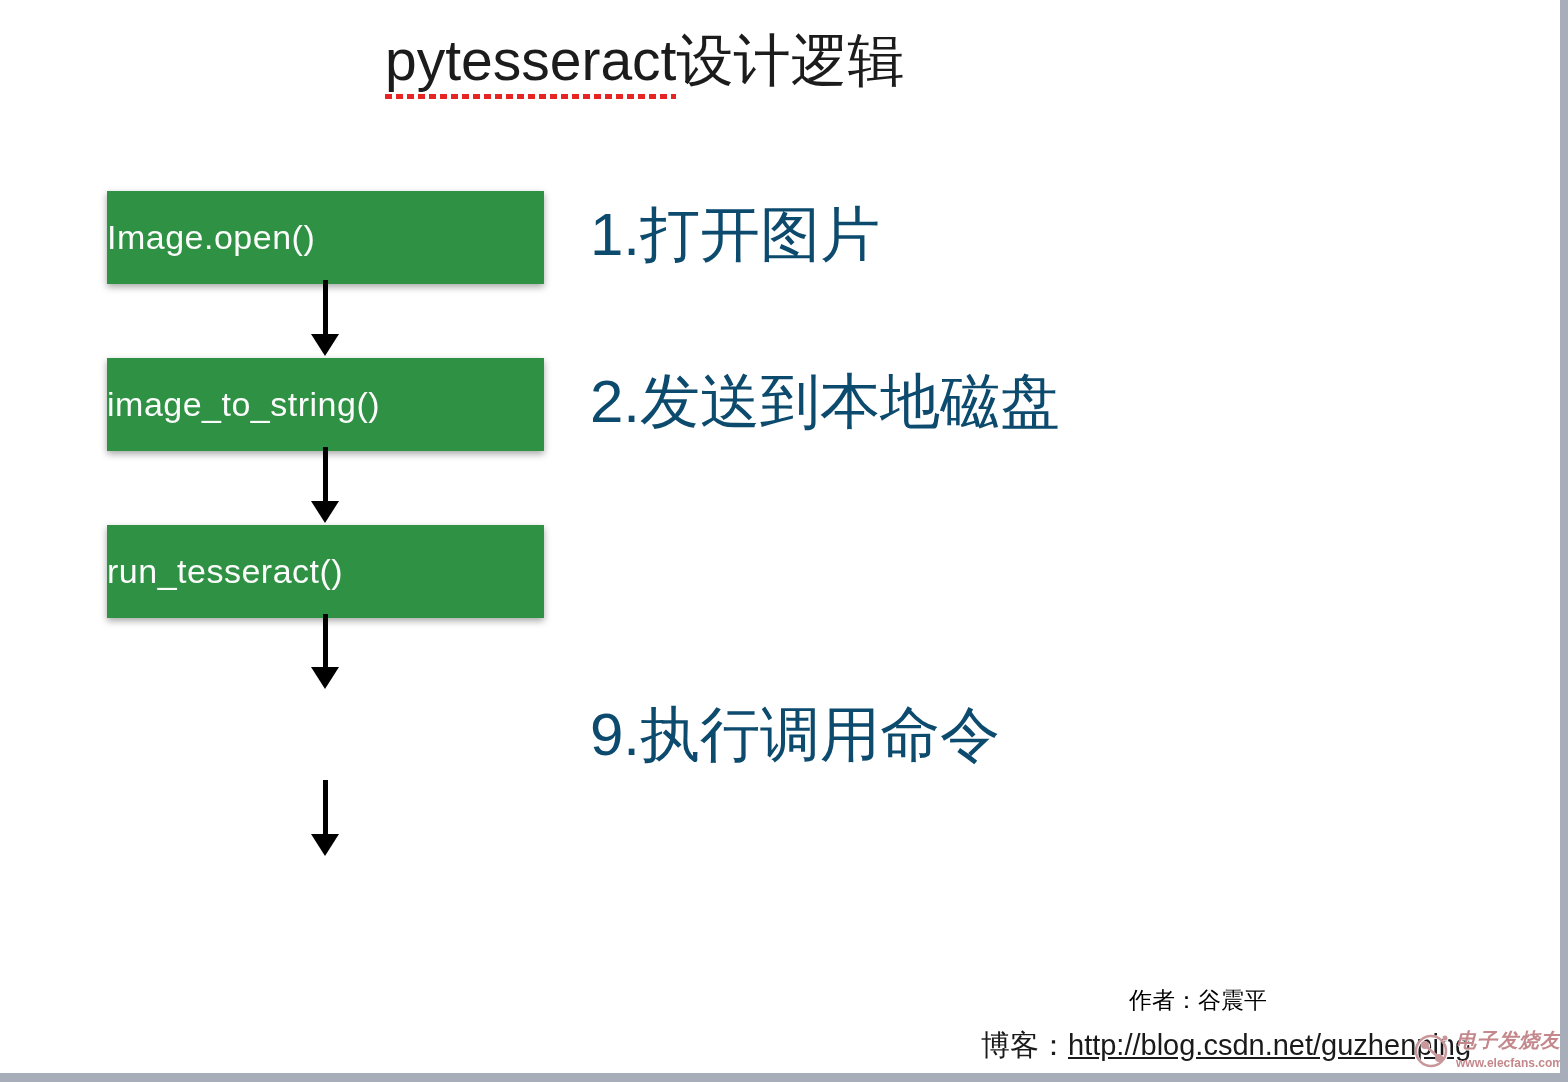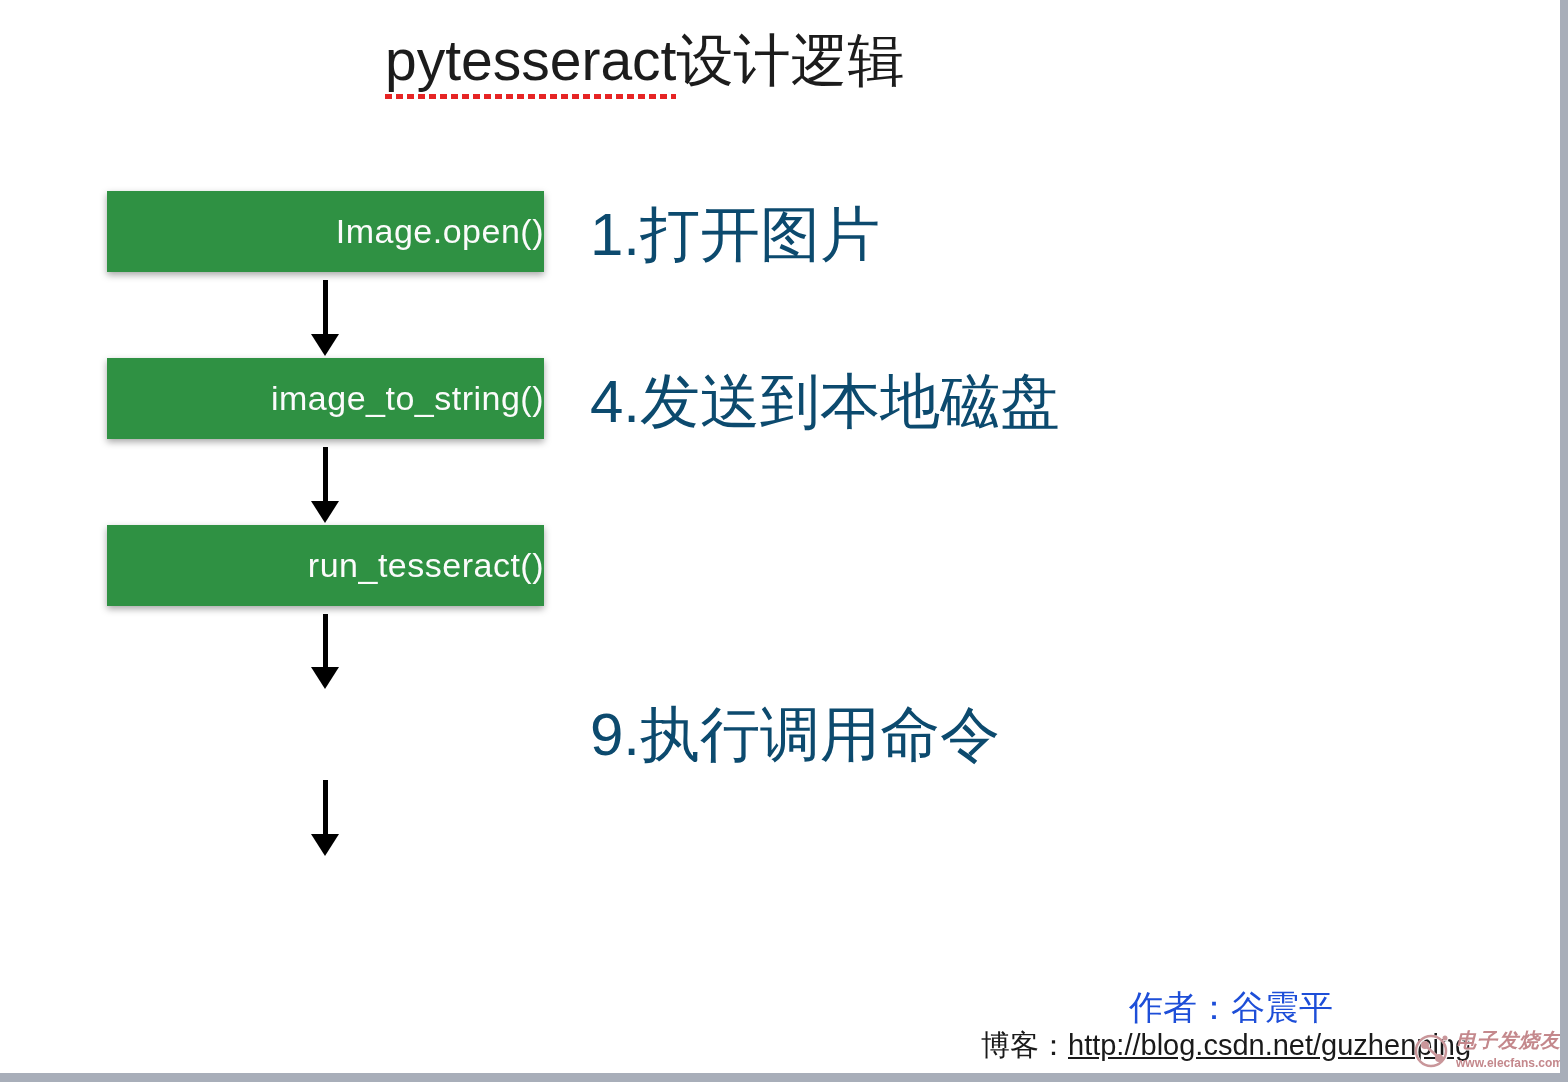--- a/index.html
+++ b/index.html
@@ -13,40 +13,40 @@
 
   
   .title{position:absolute;left:385px;top:28px;font-size:57px;line-height:1.15;color:#1c1c1c;white-space:nowrap;}
   .title .hl{
     padding-bottom:7px;
     background:repeating-linear-gradient(to right,#e62424 0 7px,rgba(0,0,0,0) 7px 11px) left bottom/100% 5px no-repeat;
   }
 
   
   .flow-box{
-    position:absolute;left:107px;width:437px;height:81px;
+    position:absolute;left:107px;width:437px;height:93px;
     background:#2f9143;color:#fbfbfb;font-size:34px;
-    display:flex;align-items:center;justify-content:flex-end;
+    display:flex;align-items:center;justify-content:flex-start;
     box-shadow:0 3px 7px rgba(0,0,0,0.35);
     letter-spacing:0.5px;white-space:nowrap;
   }
   .b1{top:191px}.b2{top:358px}.b3{top:525px}.b4{top:691px}.b5{top:858px}
 
   
   .arrow{position:absolute;left:311px;width:28px;display:flex;flex-direction:column;align-items:center;}
   .arrow .shaft{width:5px;background:#000;flex:1;}
   .arrow .head{width:0;height:0;border-left:14px solid transparent;border-right:14px solid transparent;border-top:22px solid #000;}
   .a1{top:280px;height:76px}.a2{top:447px;height:76px}.a3{top:614px;height:75px}.a4{top:780px;height:76px}
 
   
   .step-label{position:absolute;left:590px;font-size:60px;line-height:1;color:#0c4a6e;white-space:nowrap;}
   .l1{top:205px}.l2{top:372px}.l3{top:539px}.l4{top:705px}.l5{top:872px}
 
   
-  .credit-author{position:absolute;left:1129px;top:985px;font-size:34px;color:#1d4ed8;white-space:nowrap;}
+  .credit-author{position:absolute;left:1129px;top:985px;font-size:23px;color:#000000;white-space:nowrap;}
   .credit-blog{position:absolute;left:981px;top:1026px;font-size:29px;color:#1a1a1a;white-space:nowrap;}
   .credit-blog .url{text-decoration:underline;color:#1a1a1a;}
 
   
   .watermark{position:absolute;left:1412px;top:1022px;display:flex;align-items:flex-end;
     color:#c4888c;text-shadow:1px 1px 0 rgba(255,255,255,0.95);}
   .wm-logo{flex:0 0 auto;margin-top:8px;filter:drop-shadow(1px 1px 0 rgba(255,255,255,0.95));}
   .wm-text{margin-left:4px;}
   .wm-name{font-size:20px;font-weight:bold;font-style:italic;letter-spacing:1px;white-space:nowrap;}
   .wm-url{font-size:12px;font-weight:bold;margin-top:2px;white-space:nowrap;}
@@ -79,21 +79,21 @@
   <div class="arrow a3">
       <div class="shaft"></div>
       <div class="head"></div>
     </div>
   <div class="arrow a4">
       <div class="shaft"></div>
       <div class="head"></div>
     </div>
 
   <div class="step-label l1">1.打开图片</div>
-  <div class="step-label l2">4.发送到本地磁盘</div>
+  <div class="step-label l2">2.发送到本地磁盘</div>
   <div class="step-label l4">9.执行调用命令</div>
 
   <div class="credit-author">作者：谷震平</div>
   <div class="credit-blog"><span>博客：</span><span class="url">http://blog.csdn.net/guzhenping</span></div>
 
   <div class="watermark">
     <svg class="wm-logo" width="40" height="40" viewBox="0 0 40 40">
       <circle cx="19" cy="21" r="15" fill="none" stroke="#c9969a" stroke-width="2.5"></circle>
       <circle cx="13" cy="15" r="4" fill="#c9969a"></circle>
       <circle cx="27" cy="28" r="4" fill="#c9969a"></circle>

